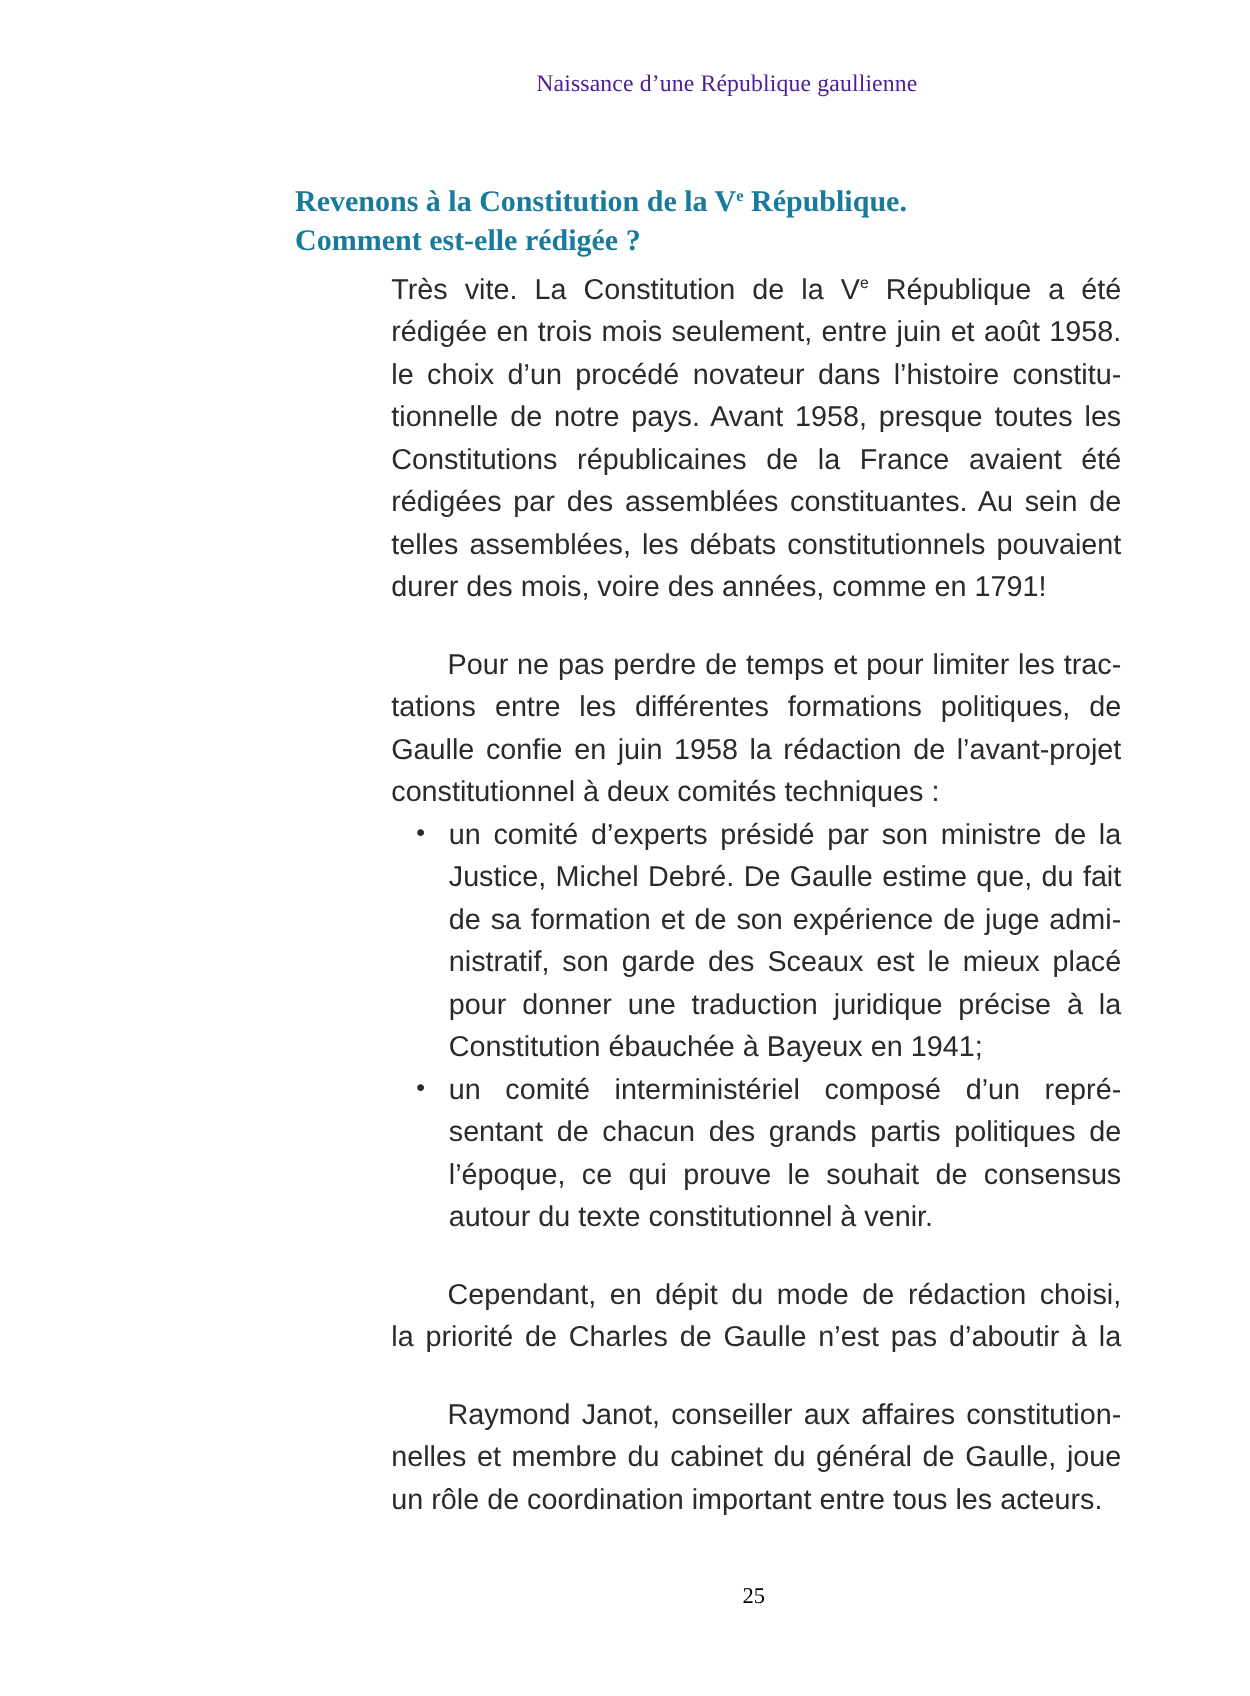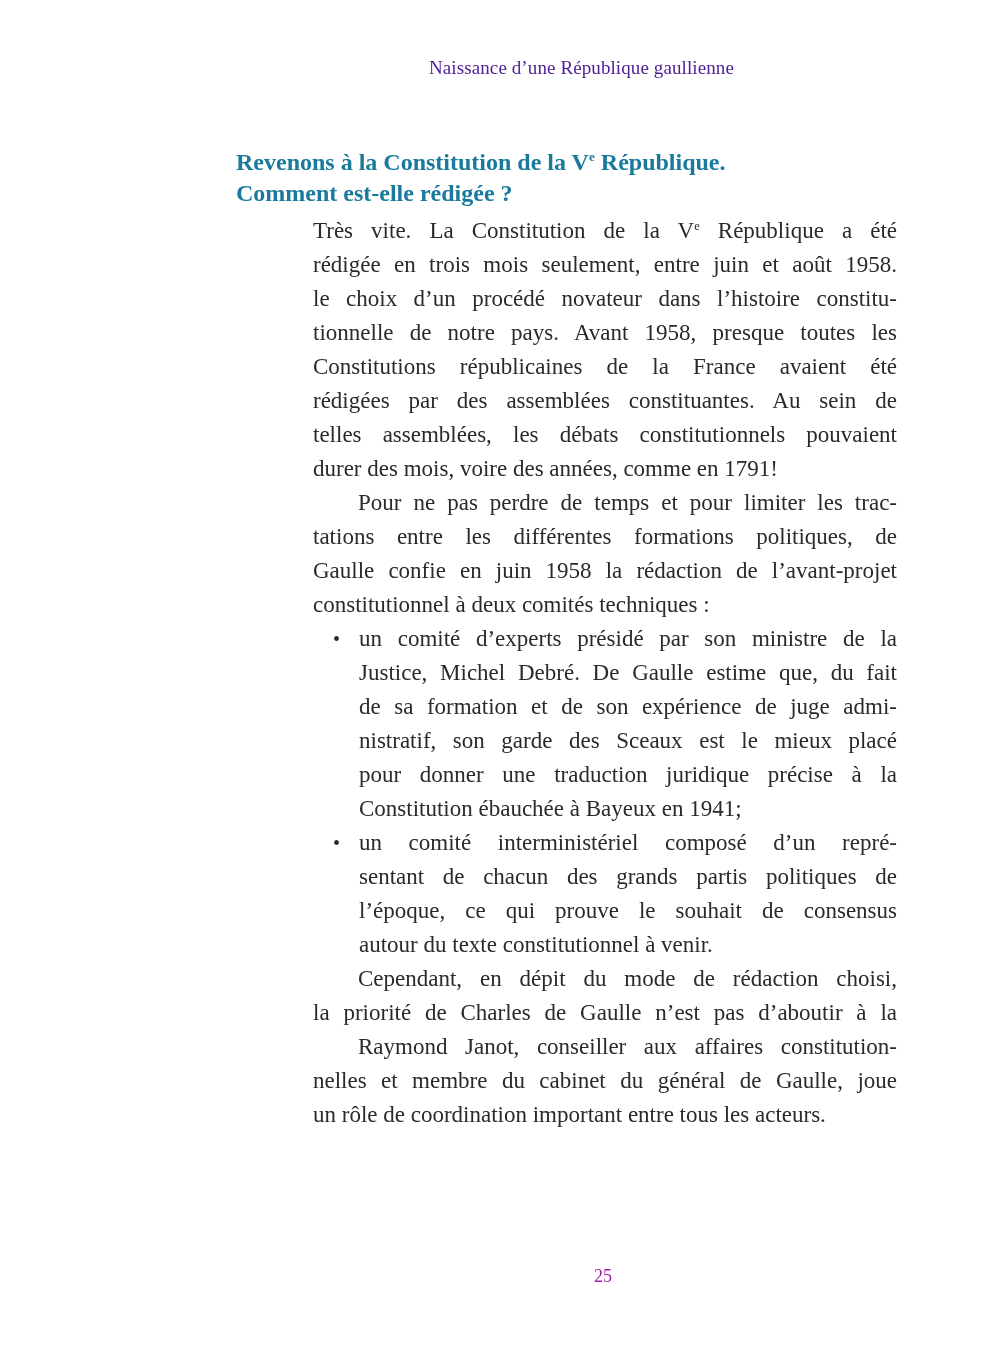--- a/index.html
+++ b/index.html
@@ -42,55 +42,56 @@
     sup {
       font-size: 0.55em;
       vertical-align: 0.65em;
       line-height: 0;
     }
     .body-text {
       position: absolute;
       left: 313px;
       top: 214px;
       width: 584px;
-      font-family: Liberation Serif, serif;
+      font-family: Liberation Sans, sans-serif;
       font-size: 23px;
       line-height: 34px;
       color: #2a2a2a;
     }
     .line {
       display: block;
       white-space: nowrap;
       text-align: justify;
       text-align-last: justify;
       height: 34px;
     }
     .line.last {
       text-align-last: left;
     }
     .indent {
       padding-left: 45px;
+      margin-top: 28px;
     }
     .bullet-line {
       padding-left: 46px;
       position: relative;
     }
     .bullet {
       position: absolute;
       left: 20px;
       top: 0;
       font-size: 20px;
     }
     .page-number {
       position: absolute;
       left: 594px;
       top: 1266px;
       font-family: "Liberation Serif", serif;
       font-size: 18px;
-      color: #a21caf;
+      color: #000000;
     }
   </style>
 </head>
 <body>
 
 <div class="running-header">Naissance d’une République gaullienne</div>
 
 <div class="question">
   <span class="qline"><span>Revenons à la Constitution de la V</span><sup>e</sup><span> République.</span></span>
   <span class="qline">Comment est-elle rédigée ?</span>

